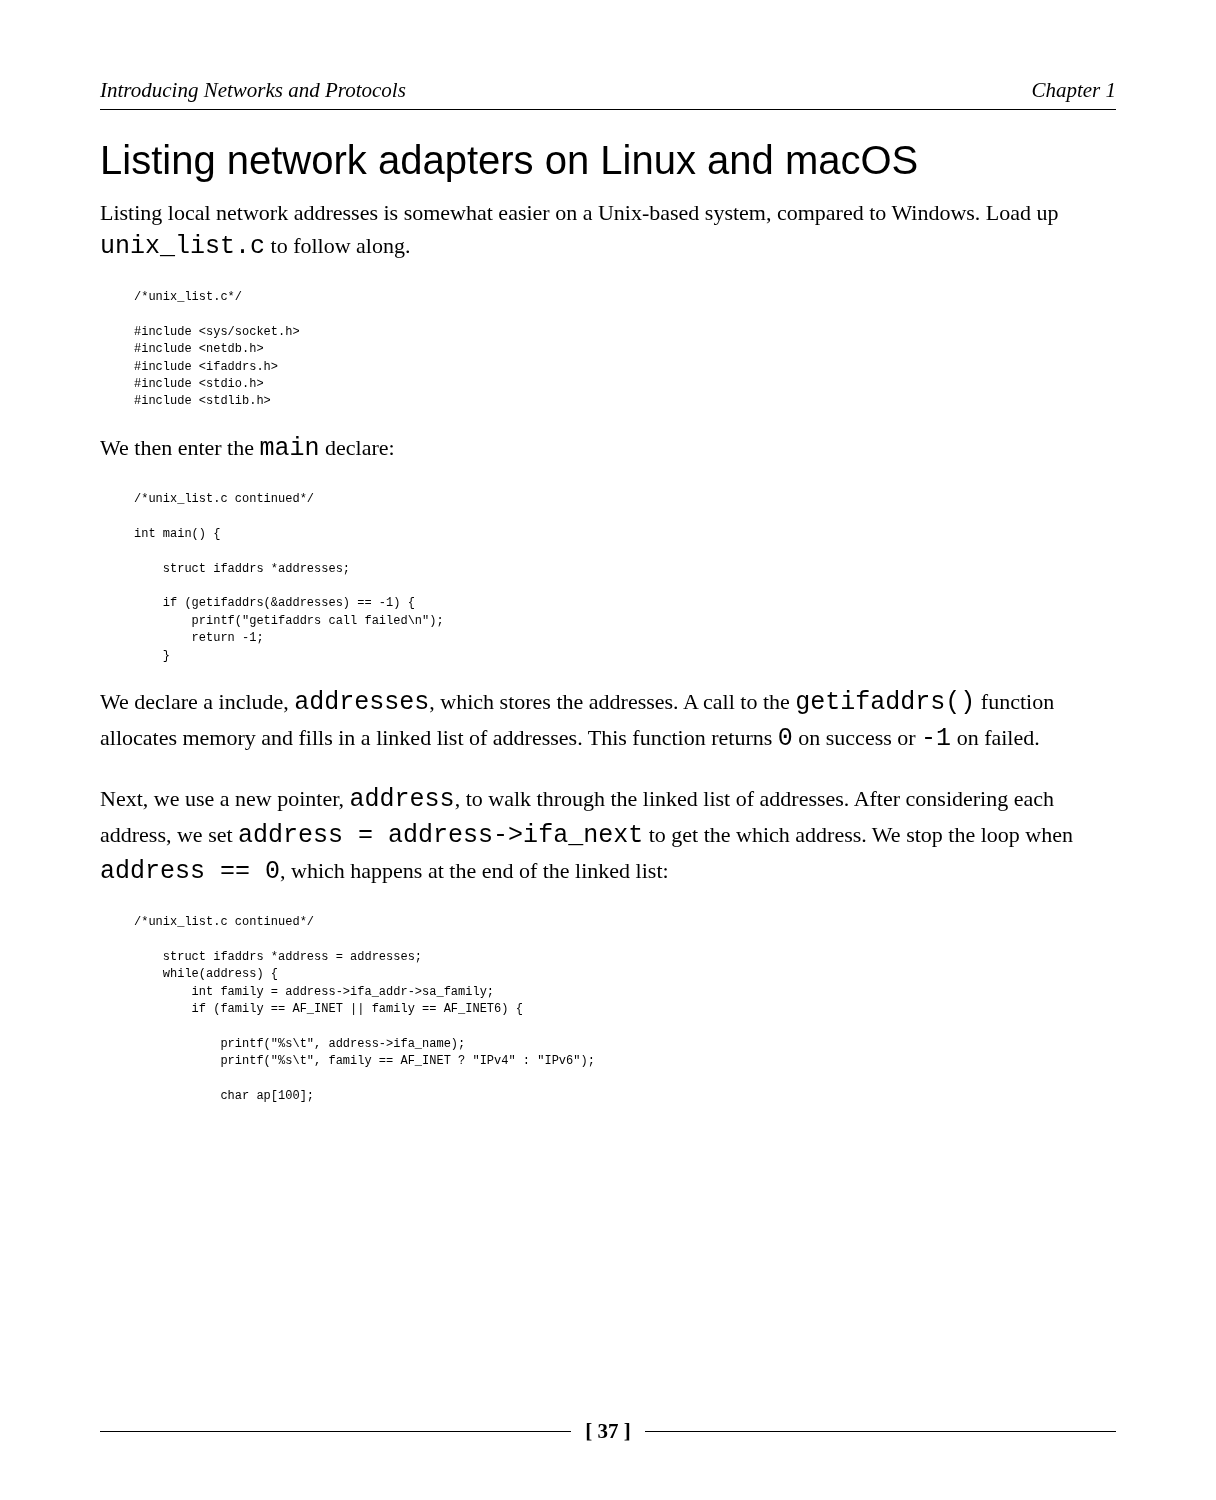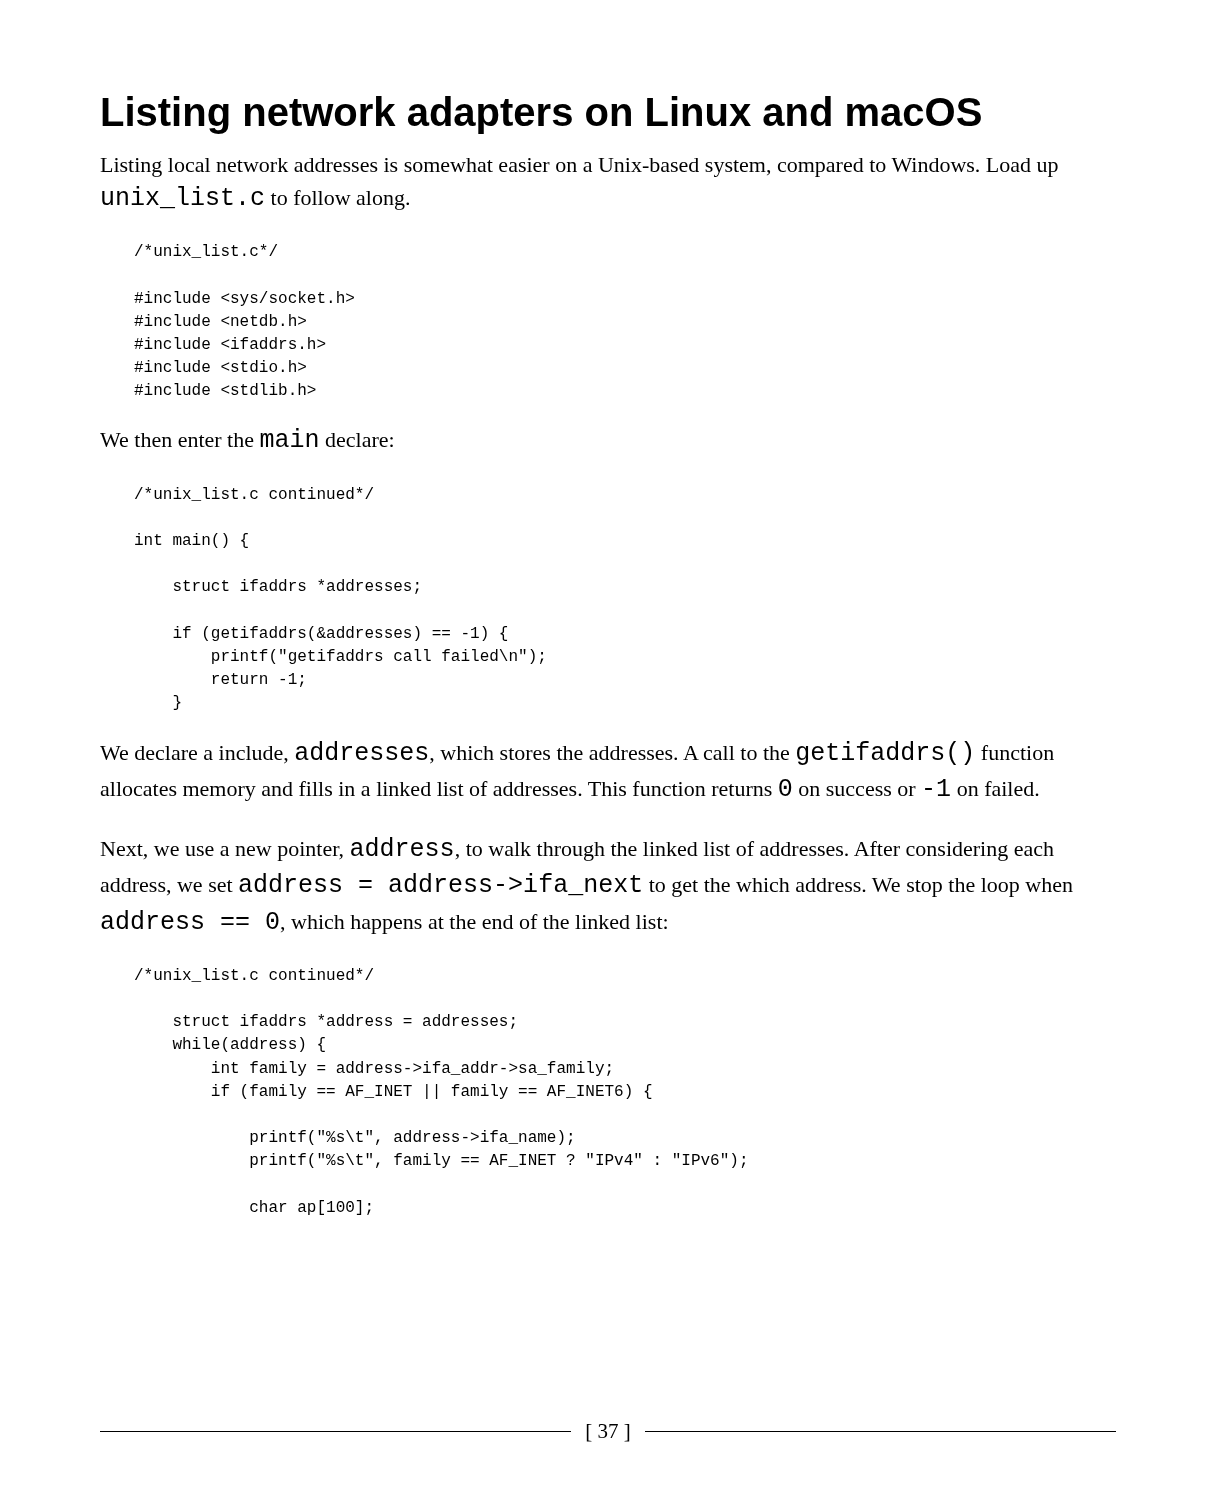--- a/index.html
+++ b/index.html
@@ -27,66 +27,70 @@
     margin-bottom: 28px;
   }
   .running-head .left {
     font-style: italic;
   }
   .running-head .right {
     font-style: italic;
   }
   h1.section-title {
     font-family: Arial, Helvetica, sans-serif;
-    font-weight: 700;
+    font-weight: 400;
     font-size: 40px;
     margin: 12px 0 14px 0;
   }
   p.body {
     font-size: 22px;
     line-height: 1.45;
     margin: 0 0 24px 0;
   }
   .mono {
     font-family: "Courier New", Courier, monospace;
     font-size: 25px;
   }
   pre.code {
     font-family: "Courier New", Courier, monospace;
-    font-size: 16px;
+    font-size: 12px;
     line-height: 1.45;
     margin: 2px 0 20px 34px;
     white-space: pre;
   }
   .page-footer {
     position: absolute;
     left: 100px;
     right: 100px;
     bottom: 56px;
     display: flex;
     align-items: center;
     justify-content: center;
   }
   .page-footer .rule {
     flex: 1;
     height: 0;
     border-top: 1.5px solid #000;
   }
   .page-footer .num {
     font-family: Georgia, "Times New Roman", serif;
-    font-weight: 400;
+    font-weight: 700;
     font-size: 21px;
     padding: 0 14px;
   }
 </style>
 </head>
 <body>
 
 <div class="page">
 
+  <div class="running-head">
+    <span class="left">Introducing Networks and Protocols</span>
+    <span class="right">Chapter 1</span>
+  </div>
 
   <h1 class="section-title">Listing network adapters on Linux and macOS</h1>
 
   <p class="body">
     <span>Listing local network addresses is somewhat easier on a Unix-based system, compared to Windows. Load up </span><span class="mono">unix_list.c</span><span> to follow along.</span>
   </p>
 
 
   <pre class="code">/*unix_list.c*/
 

